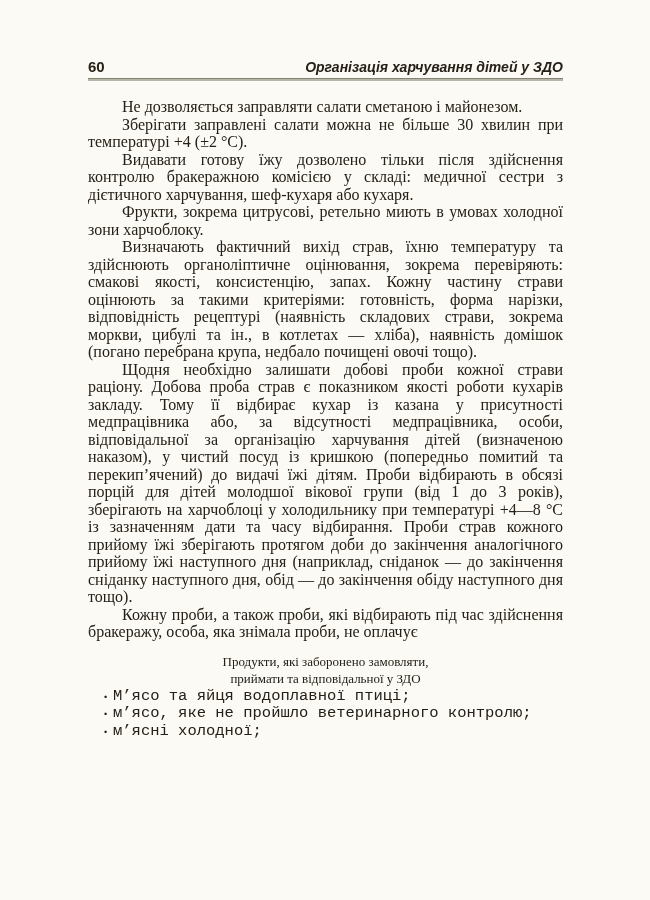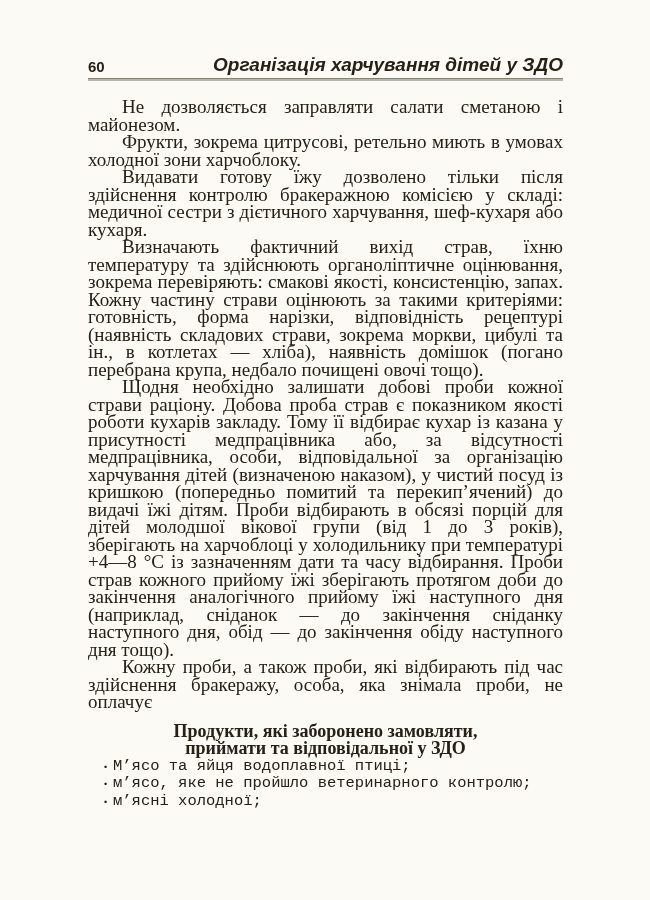--- a/index.html
+++ b/index.html
@@ -28,45 +28,45 @@
   .page-number {
     font-family: "Liberation Sans", sans-serif;
     font-weight: 700;
     font-size: 15px;
     line-height: 1;
   }
   .header-title {
     font-family: "Liberation Sans", sans-serif;
     font-weight: 700;
     font-style: italic;
-    font-size: 19px;
+    font-size: 14px;
     line-height: 1;
   }
   .header-rule {
     margin-top: 4px;
     height: 3px;
     background: linear-gradient(to bottom, #85826f 0, #85826f 1px, #b8b6ab 1px, #b8b6ab 100%);
   }
   
   .body-text {
     margin-top: 17px;
-    font-size: 19px;
+    font-size: 16px;
     line-height: 17.5px;
     text-align: justify;
   }
   .body-text p {
     margin: 0;
     text-indent: 34px;
   }
   
   .section-heading {
     margin-top: 12px;
     text-align: center;
-    font-weight: 700;
-    font-size: 18px;
+    font-weight: 400;
+    font-size: 13px;
     line-height: 17.5px;
   }
   .section-heading span { display: block; }
   .bullet-list {
     margin: 0;
     padding-left: 10px;
     font-size: 15.5px;
     line-height: 17.5px;
   }
   .bullet-item {
@@ -89,22 +89,23 @@
 <div class="page">
 
   <div class="running-header">
     <span class="page-number">60</span>
     <span class="header-title">Організація харчування дітей у ЗДО</span>
   </div>
   <div class="header-rule"></div>
 
   <div class="body-text">
     <p>Не дозволяється заправляти салати сметаною і майонезом.</p>
+    <p>Зберігати заправлені салати можна не більше 30 хвилин при температурі +4 (±2 °C).</p>
+    <p>Видавати готову їжу дозволено тільки після здійснення контролю бракеражною комісією у складі: медичної сестри з дієтичного харчування, шеф-кухаря або кухаря.</p>
     <p>Фрукти, зокрема цитрусові, ретельно миють в умовах холодної зони харчоблоку.</p>
-    <p>Видавати готову їжу дозволено тільки після здійснення контролю бракеражною комісією у складі: медичної сестри з дієтичного харчування, шеф-кухаря або кухаря.</p>
     <p>Визначають фактичний вихід страв, їхню температуру та здійснюють органоліптичне оцінювання, зокрема перевіряють: смакові якості, консистенцію, запах. Кожну частину страви оцінюють за такими критеріями: готовність, форма нарізки, відповідність рецептурі (наявність складових страви, зокрема моркви, цибулі та ін., в котлетах — хліба), наявність домішок (погано перебрана крупа, недбало почищені овочі тощо).</p>
     <p>Щодня необхідно залишати добові проби кожної страви раціону. Добова проба страв є показником якості роботи кухарів закладу. Тому її відбирає кухар із казана у присутності медпрацівника або, за відсутності медпрацівника, особи, відповідальної за організацію харчування дітей (визначеною наказом), у чистий посуд із кришкою (попередньо помитий та перекип’ячений) до видачі їжі дітям. Проби відбирають в обсязі порцій для дітей молодшої вікової групи (від 1 до 3 років), зберігають на харчоблоці у холодильнику при температурі +4—8 °C із зазначенням дати та часу відбирання. Проби страв кожного прийому їжі зберігають протягом доби до закінчення аналогічного прийому їжі наступного дня (наприклад, сніданок — до закінчення сніданку наступного дня, обід — до закінчення обіду наступного дня тощо).</p>
     <p>Кожну проби, а також проби, які відбирають під час здійснення бракеражу, особа, яка знімала проби, не оплачує</p>
   </div>
 
   <div class="section-heading">
     <span>Продукти, які заборонено замовляти,</span>
     <span>приймати та відповідальної у ЗДО</span>
   </div>
 

